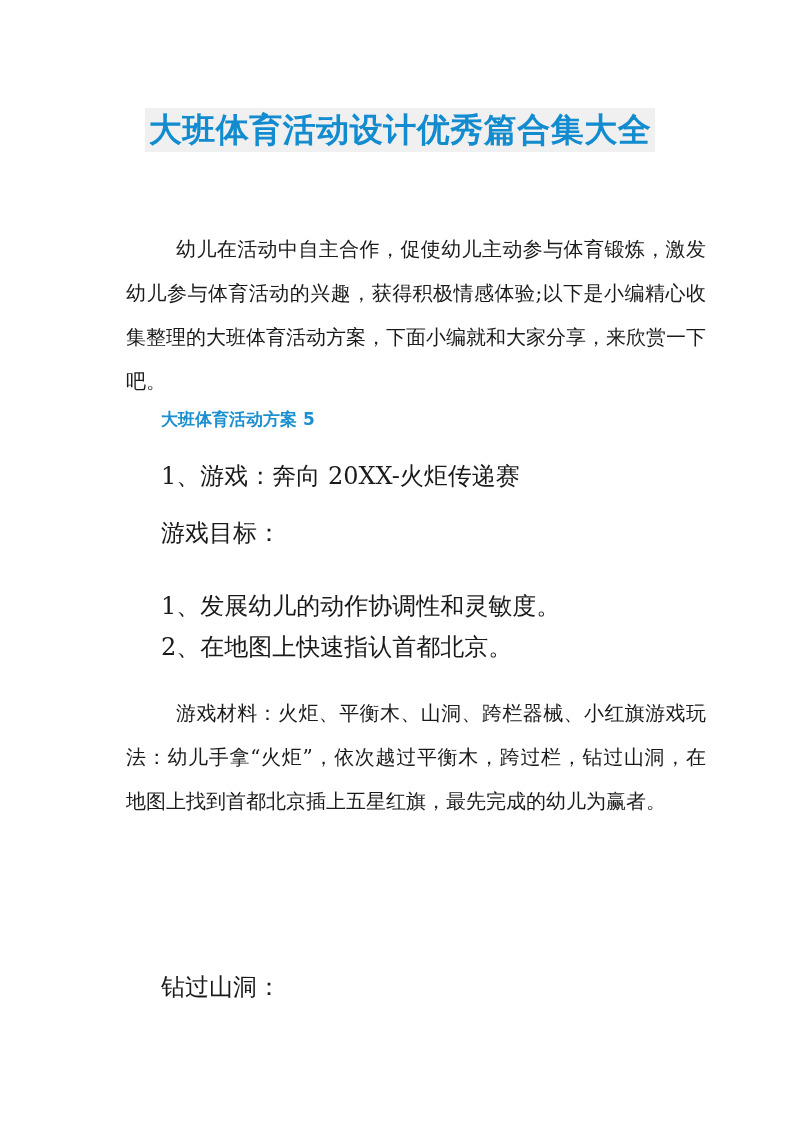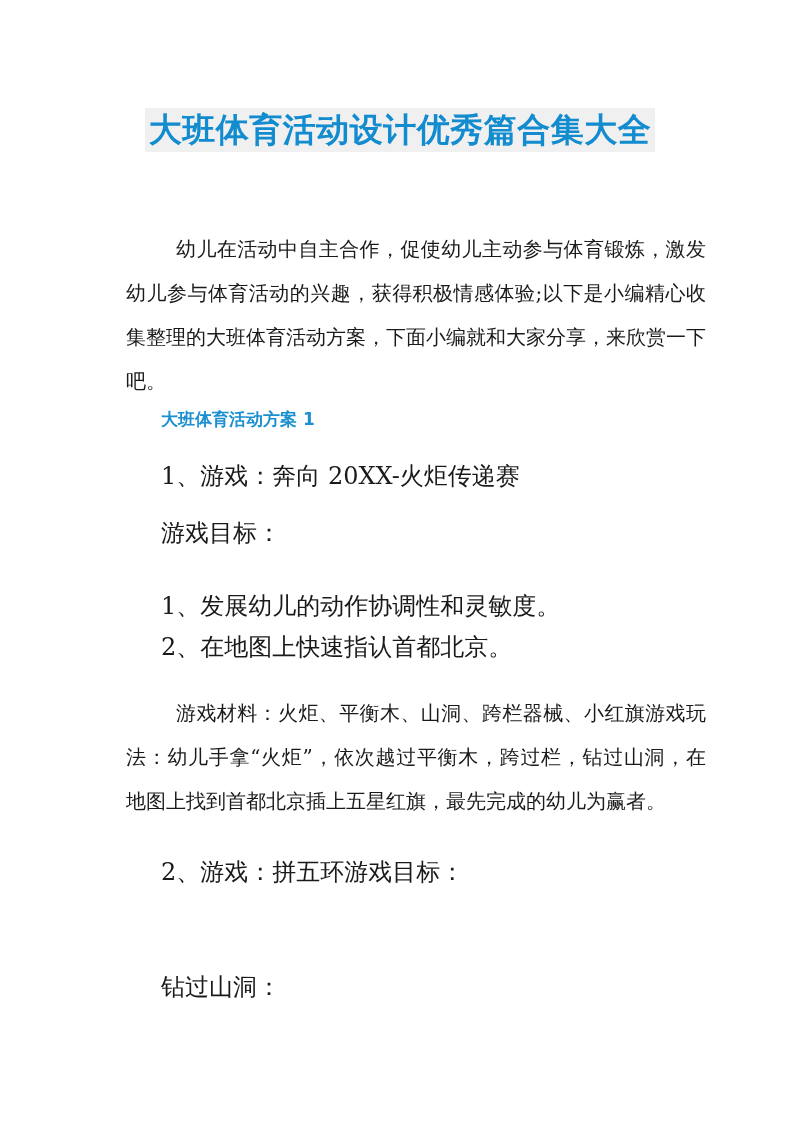--- a/index.html
+++ b/index.html
@@ -67,30 +67,29 @@
 <body>
 
 <div class="page">
 
   <div class="title-wrap">
     <h1 class="title" style="margin:0;">大班体育活动设计优秀篇合集大全</h1>
   </div>
 
   <p class="para indent" style="top:219px;">幼儿在活动中自主合作，促使幼儿主动参与体育锻炼，激发幼儿参与体育活动的兴趣，获得积极情感体验;以下是小编精心收集整理的大班体育活动方案，下面小编就和大家分享，来欣赏一下吧。</p>
 
-  <p class="line heading" style="top:404px;">大班体育活动方案 1</p>
+  <p class="line heading" style="top:404px;">大班体育活动方案 5</p>
 
   <p class="line" style="top:461px;">1、游戏：奔向 20XX-火炬传递赛</p>
 
   <p class="line" style="top:518px;">游戏目标：</p>
 
   <p class="line" style="top:575px;margin-top:16px;">1、发展幼儿的动作协调性和灵敏度。</p>
 
   <p class="line" style="top:632px;">2、在地图上快速指认首都北京。</p>
 
   <p class="para indent" style="top:683px;">游戏材料：火炬、平衡木、山洞、跨栏器械、小红旗游戏玩法：幼儿手拿“火炬”，依次越过平衡木，跨过栏，钻过山洞，在地图上找到首都北京插上五星红旗，最先完成的幼儿为赢者。</p>
 
-  <p class="line" style="top:857px;">2、游戏：拼五环游戏目标：</p>
 
 
   <p class="line" style="top:972px;">钻过山洞：</p>
 
 </div>
 
 </body></html>

